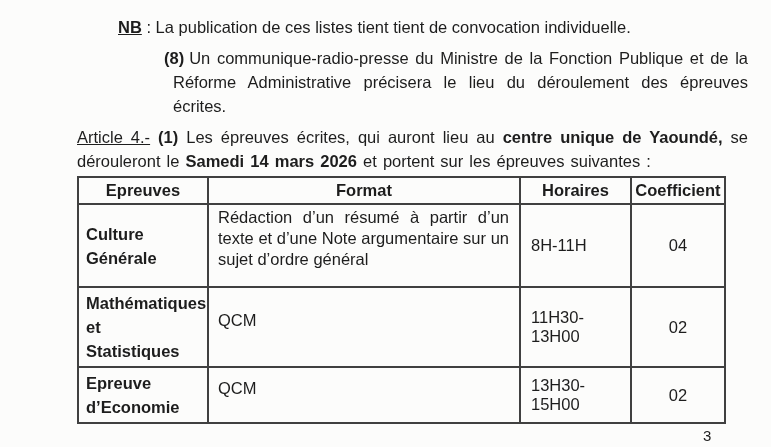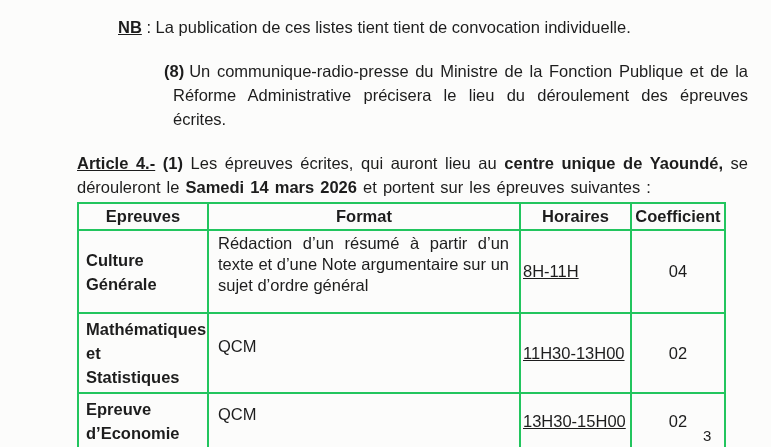--- a/index.html
+++ b/index.html
@@ -16,42 +16,42 @@
   .jpara {
     text-align:justify;
     font-size:16.5px;
     line-height:24px;
     word-spacing:1.5px;
   }
   .npara { padding-left:96px; text-indent:-9px; }
   .num { font-weight:bold; margin-right:5px; }
   .nb-line { margin-top:6px; margin-left:41px; font-size:16.5px; line-height:24px; }
   .nb-label { font-weight:bold; text-decoration:underline; }
-  .article { margin-top:20px; }
-  .article-label { font-weight:bold; text-decoration:underline; }
+  .article { margin-top:7px; }
+  .article-label { font-weight:normal; text-decoration:underline; }
   table.exam {
     border-collapse:collapse;
     table-layout:fixed;
     width:647px;
     margin-top:3px;
   }
-  table.exam th, table.exam td { border:2px solid #22c55e; box-sizing:border-box; }
+  table.exam th, table.exam td { border:2px solid #404040; box-sizing:border-box; }
   table.exam th {
     font-size:16.5px; font-weight:bold;
     height:27px; text-align:center; padding:1px 2px;
   }
   td.ep {
     font-weight:bold; font-size:16.5px; line-height:24px;
     padding:3px 14px 3px 7px; vertical-align:middle;
   }
   td.fmt {
     font-size:16.5px; line-height:21px;
     padding:2px 10px 16px 9px; text-align:justify; vertical-align:middle;
   }
-  td.hor { font-size:16.5px; padding-left:2px; vertical-align:middle;text-decoration:underline; }
+  td.hor { font-size:16.5px; padding-left:10px; vertical-align:middle; }
   td.coef { font-size:16.5px; text-align:center; vertical-align:middle; }
   tr.r1 td { height:62px; }
   tr.r2 td { height:48px; }
   tr.r3 td { height:45px; }
   .page-num { position:absolute; left:703px; top:427px; font-size:15px; }
 </style>
 </head>
 <body>
 
 <div class="doc">

